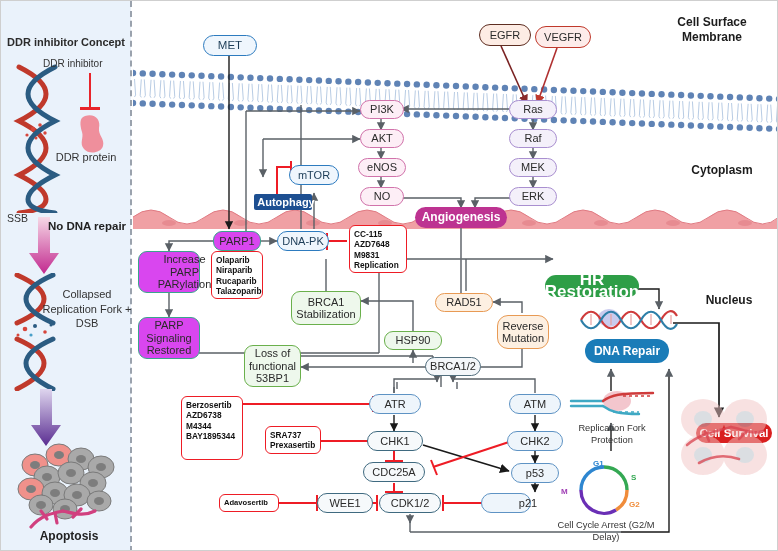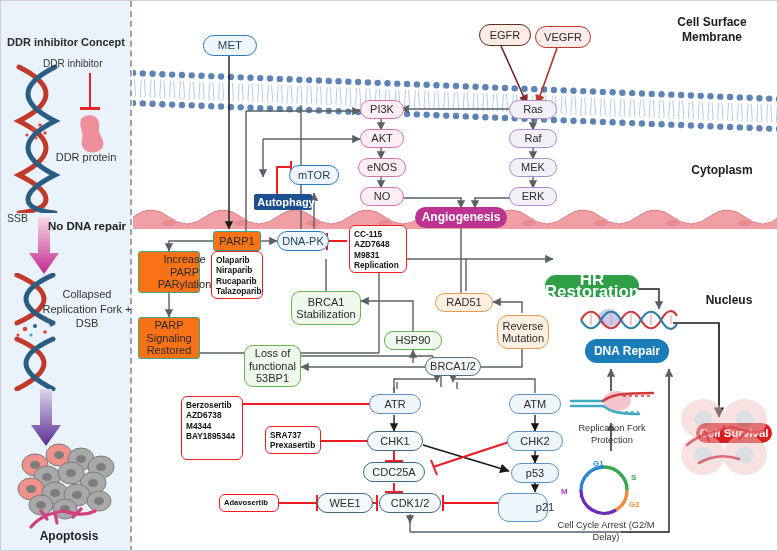--- a/index.html
+++ b/index.html
@@ -22,21 +22,21 @@
 
   
   .inh-bar{left:88px;top:72px;width:2px;height:36px;background:#e8242a;}
   .inh-cap{left:79px;top:106px;width:20px;height:2.5px;background:#e8242a;}
 
   
   .node{position:absolute;box-sizing:border-box;border-radius:11px;display:flex;align-items:center;justify-content:center;text-align:center;font-size:11px;color:#2a2a2a;line-height:12.5px;padding:1px 2px;}
   .n-blue{background:#eff6fd;border:1.3px solid #2d7bbf;color:#1c3c57;}
   .n-pink{background:#fdeef6;border:1.1px solid #d173ab;}
   .n-lav{background:#f4f0fa;border:1.1px solid #a98fd0;}
-  .n-teal{background:#f97316;border:1.3px solid #3ba58c;border-radius:3px;}
+  .n-teal{background:#d946ef;border:1.3px solid #3ba58c;border-radius:9px;}
   .n-green{background:#eef8ec;border:1.2px solid #6ab04c;border-radius:9px;}
   .n-orange{background:#fdf0e2;border:1.2px solid #e89a54;}
   .n-lblue{background:#eef5fb;border:1.1px solid #5e93c4;}
   .n-plain{background:#f4f7fa;border:1.1px solid #54707f;}
   .n-white{background:#f6f9fb;border:1.1px solid #3f6a80;}
 
   .solid-mag{background:#bd3391;color:#fff;font-weight:bold;border-radius:12px;font-size:12px;}
   .solid-green{background:#2e9e47;color:#fff;font-weight:bold;border-radius:12px;font-size:17px;}
   .solid-blue{background:#1a7cb8;color:#fff;font-weight:bold;border-radius:12px;font-size:12px;}
   .solid-red{background:#d91f1f;color:#fff;font-weight:bold;border-radius:10px;font-size:11.5px;margin-left:10px;}
@@ -660,21 +660,21 @@
   <div class="node solid-red abs" style="left:685px;top:422px;width:76px;height:20px;">Cell Survival</div>
 
   <div class="node n-lblue abs" style="left:368px;top:393px;width:52px;height:20px;">ATR</div>
   <div class="node n-lblue abs" style="left:508px;top:393px;width:52px;height:20px;">ATM</div>
   <div class="node n-white abs" style="left:366px;top:430px;width:56px;height:20px;">CHK1</div>
   <div class="node n-lblue abs" style="left:506px;top:430px;width:56px;height:20px;">CHK2</div>
   <div class="node n-white abs" style="left:362px;top:461px;width:62px;height:20px;">CDC25A</div>
   <div class="node n-lblue abs" style="left:510px;top:462px;width:48px;height:20px;">p53</div>
   <div class="node n-white abs" style="left:316px;top:492px;width:56px;height:20px;">WEE1</div>
   <div class="node n-white abs" style="left:378px;top:492px;width:62px;height:20px;">CDK1/2</div>
-  <div class="node n-lblue abs" style="left:497px;top:492px;width:48px;height:29px;padding-left:46px;">p21</div>
+  <div class="node n-lblue abs" style="left:480px;top:492px;width:48px;height:20px;padding-left:46px;">p21</div>
 
   <div class="drug abs" style="left:210px;top:250px;width:52px;height:48px;" id="drug-parp">
       <div>Olaparib</div>
       <div>Niraparib</div>
       <div>Rucaparib</div>
       <div>Talazoparib</div>
     </div>
   <div class="drug abs" style="left:348px;top:224px;width:58px;height:48px;" id="drug-dnapk">
       <div>CC-115</div>
       <div>AZD7648</div>

